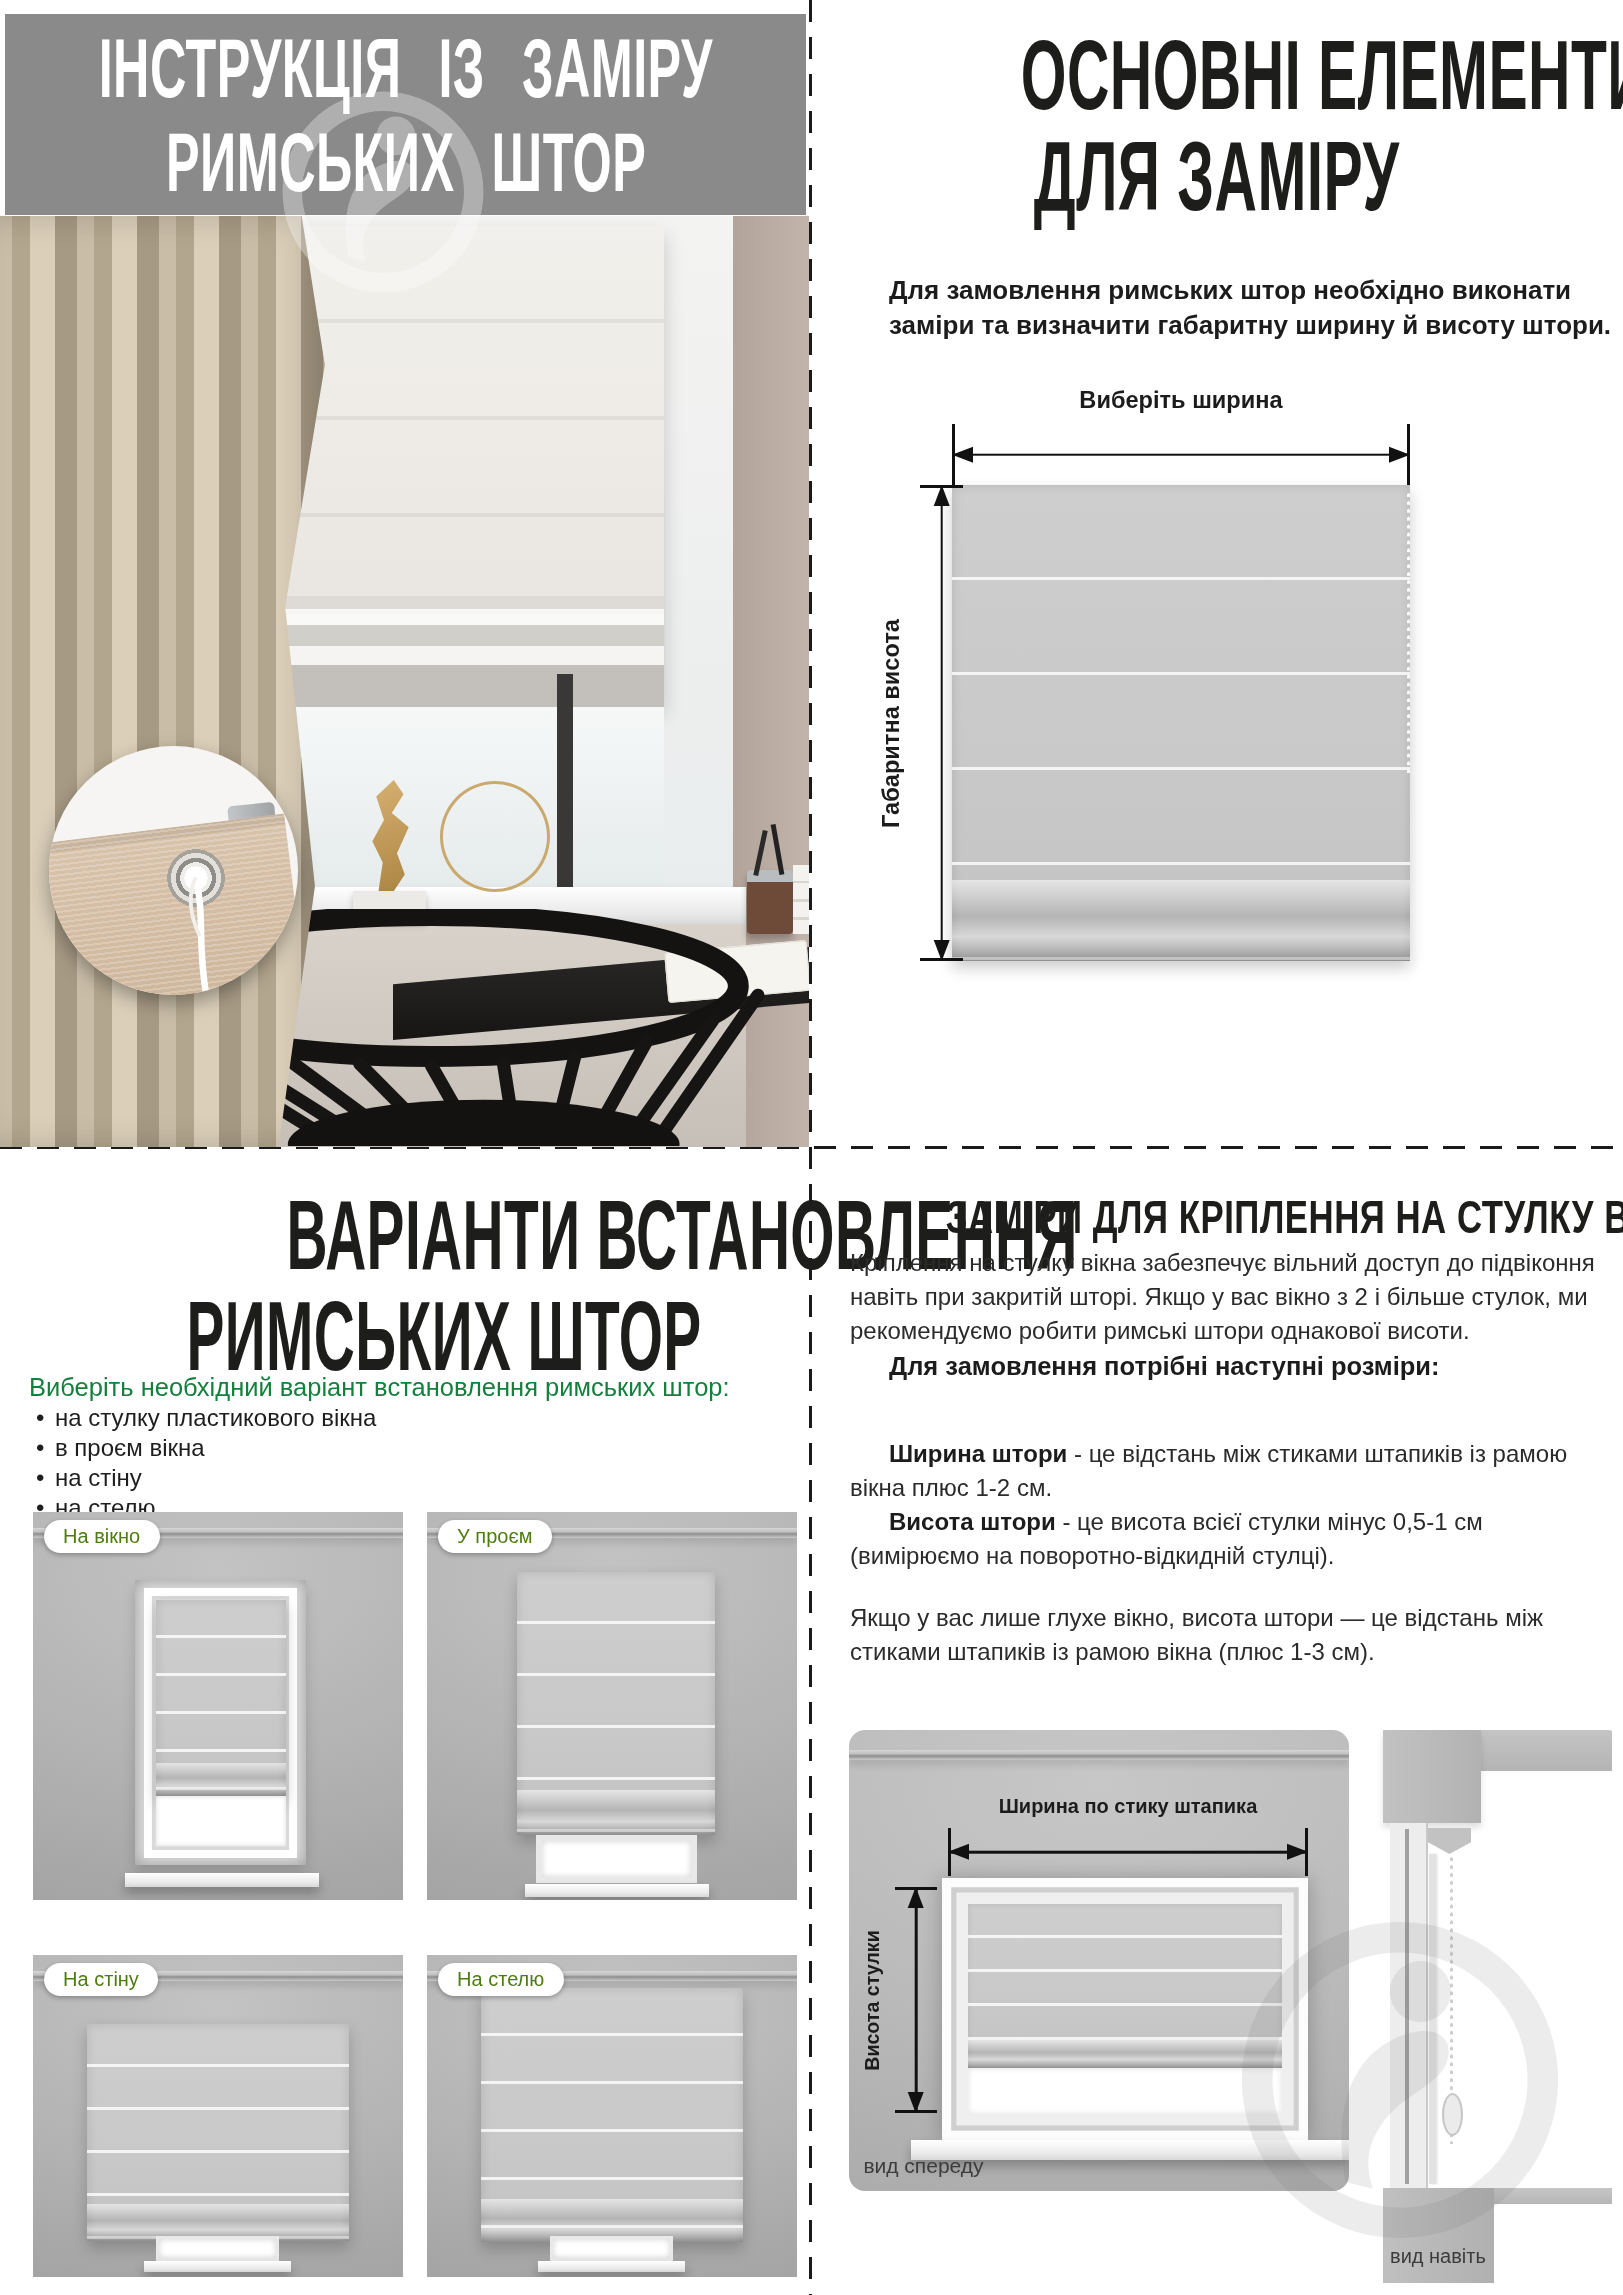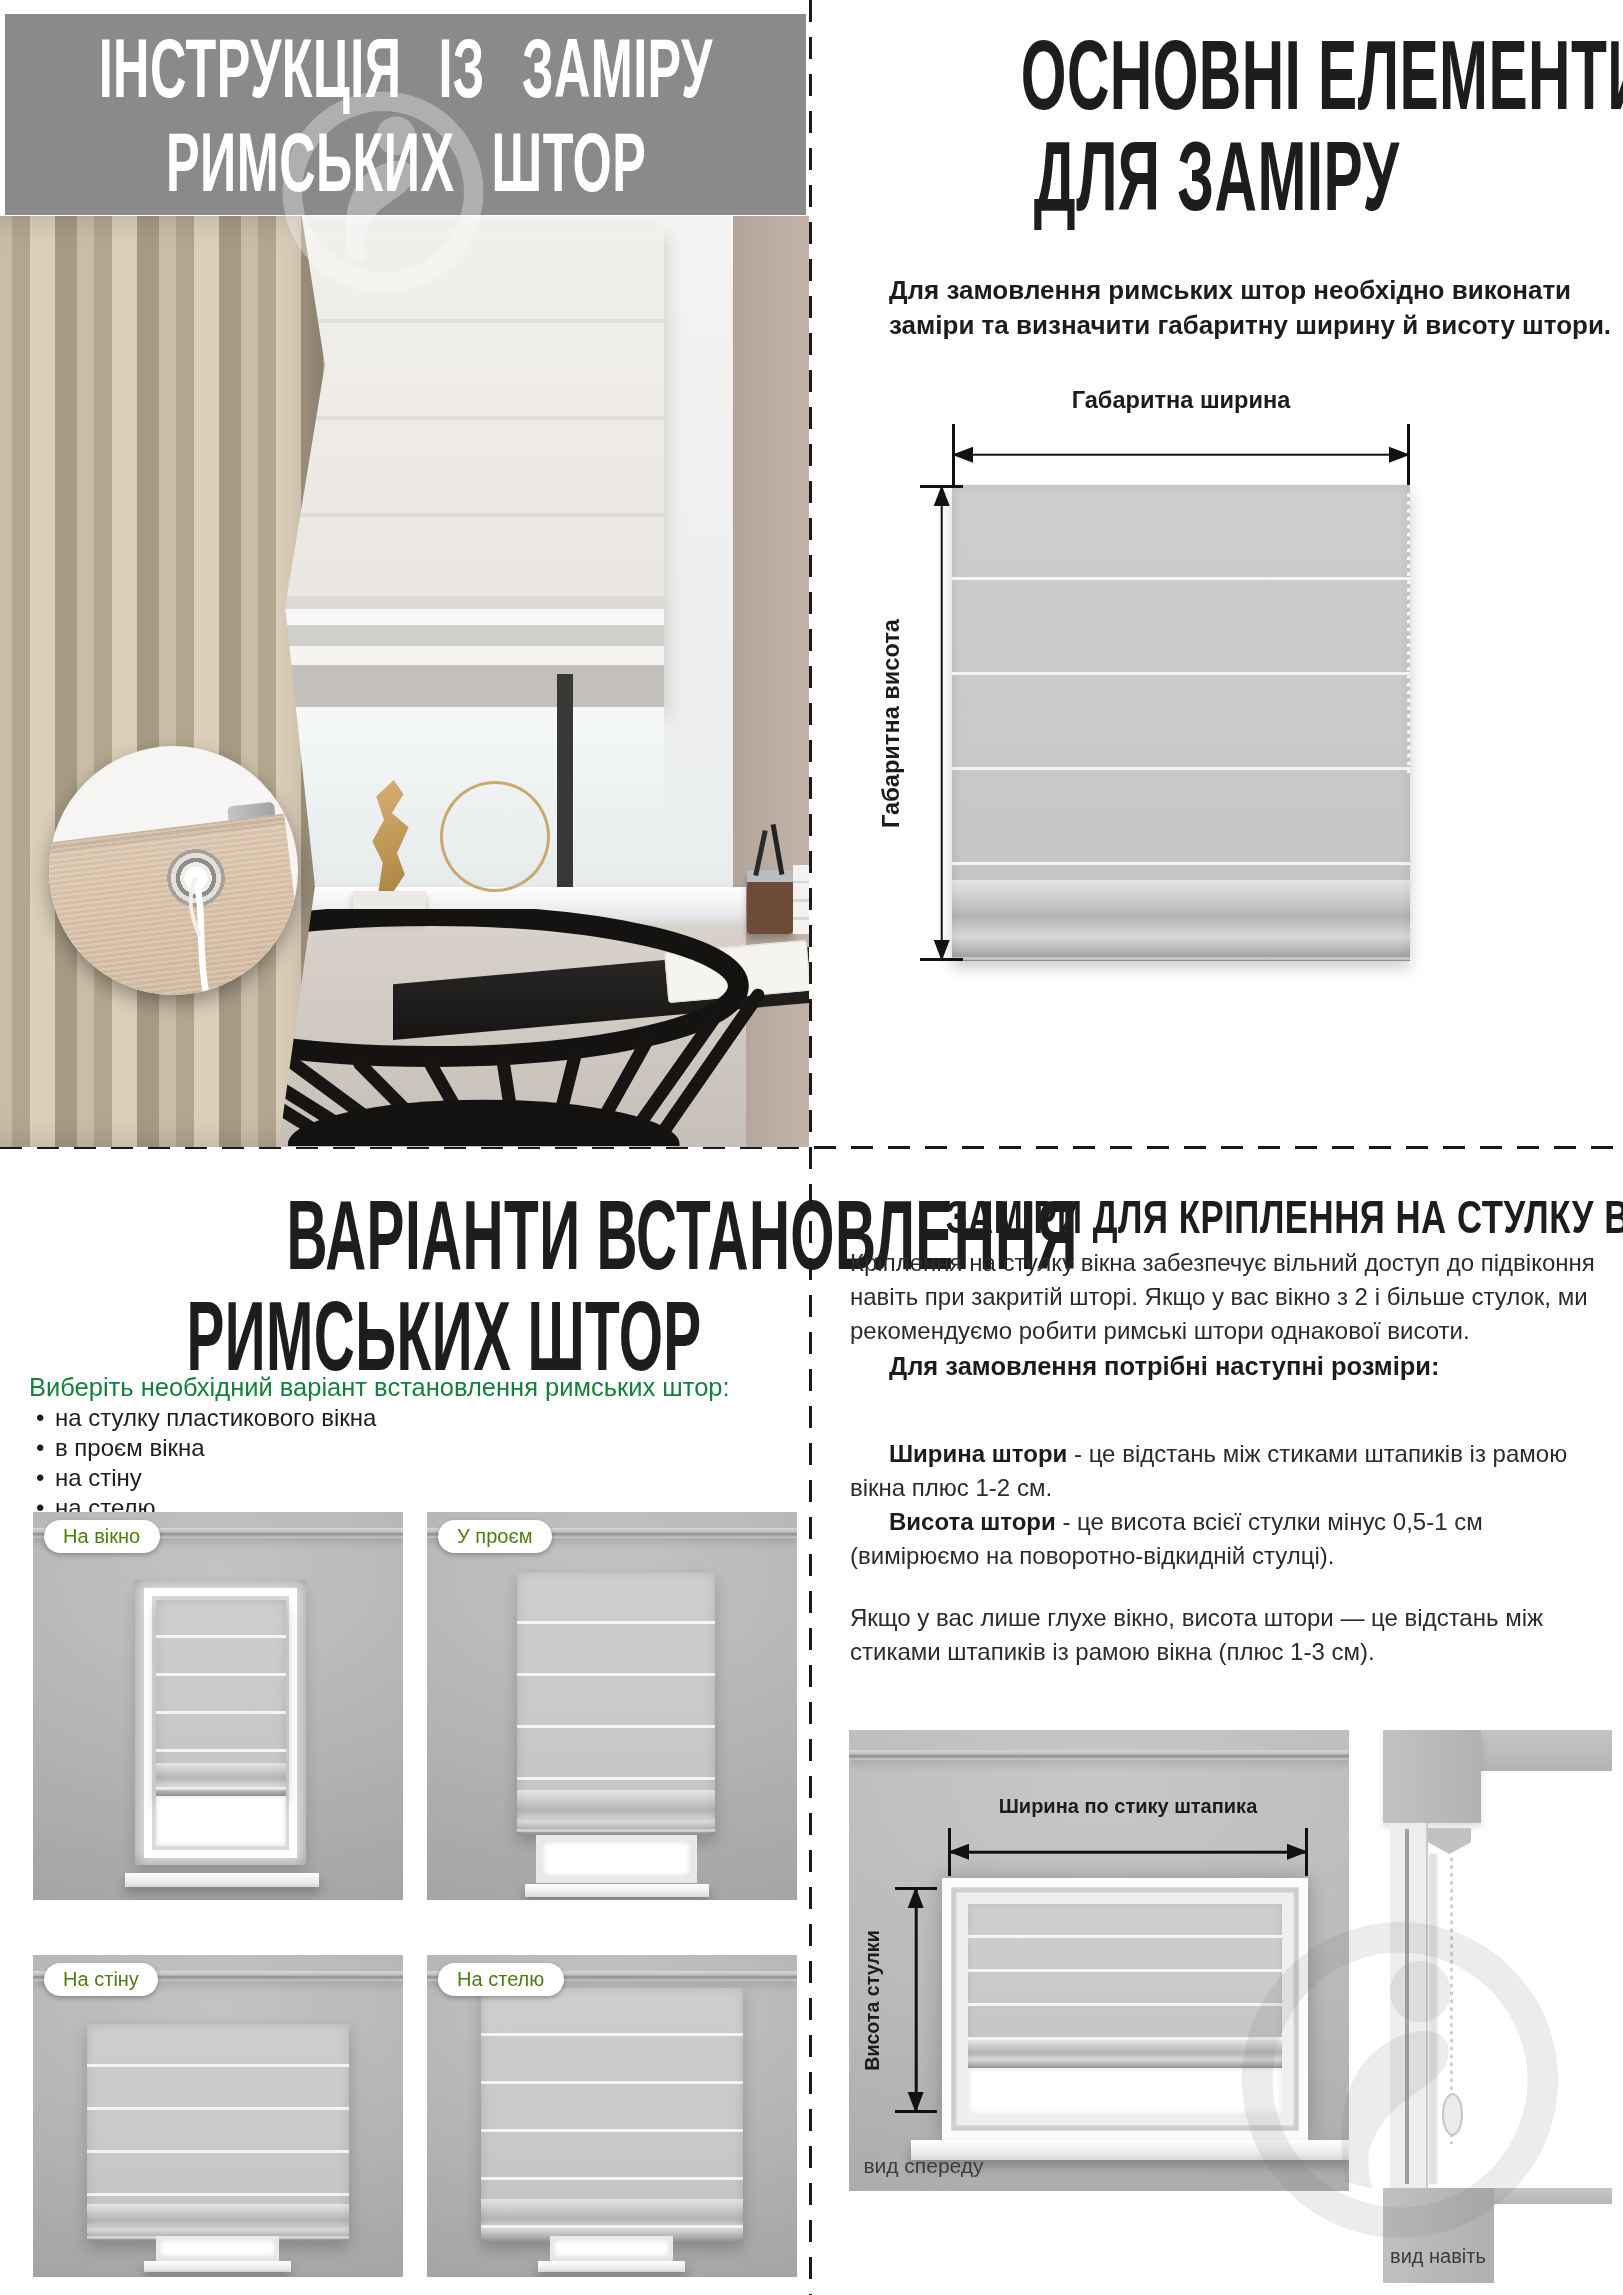--- a/index.html
+++ b/index.html
@@ -63,21 +63,21 @@
         background:radial-gradient(150% 95% at 50% 16%,#c3c3c3 0%,#b2b2b2 55%,#a2a2a2 100%);}
   .molding{position:absolute;left:0;right:0;top:15.7px;height:10.5px;
         background:linear-gradient(180deg,#d6d6d6 0%,#bfbfbf 40%,#8f8f8f 58%,#cacaca 100%);
         box-shadow:0 5.2px 7.9px rgba(0,0,0,.10);}
   .pill{position:absolute;left:10.5px;top:7.9px;background:#ffffff;border-radius:26px;
         padding:5.2px 19.6px;color:#4d7c0f;font-size:20px;box-shadow:0 2px 5.2px rgba(0,0,0,.28);}
   .sill{position:absolute;background:linear-gradient(180deg,#ffffff 0%,#e9e9e9 70%,#d7d7d7 100%);
         box-shadow:0 6.5px 10.5px rgba(0,0,0,.25);}
   .glassf{position:absolute;background:#ffffff;border:6.5px solid #e9e9e9;box-shadow:inset 0 0 6.5px rgba(0,0,0,.18);}
   
-  .fv-box,.sv-box{position:absolute;overflow:hidden;}
+  .fv-box,.sv-box{position:absolute;overflow:hidden;border-radius:16px;}
   .fv-box{background:radial-gradient(150% 100% at 50% 12%,#c7c7c7 0%,#b9b9b9 55%,#aaaaaa 100%);}
   .caption{position:absolute;font-size:21px;color:#3c3c3c;}
   
   .photo{left:0;top:216px;width:809px;height:931px;overflow:hidden;
          background:linear-gradient(100deg,#cfc9c2 0%,#c4beb7 55%,#bcb0a6 100%);}
   .wm{position:absolute;pointer-events:none;}
 </style>
 </head>
 <body>
 
@@ -171,21 +171,21 @@
     <path d="M34 80 C30 58 36 44 48 38 C58 33 66 36 64 44 C62 52 50 54 44 64 C40 70 40 76 42 82 Z" fill="#ffffff"></path>
   </svg>
 
   <div class="abs h-big" style="left:811px;top:25px;width:812px;">
     <div><span class="cond">ОСНОВНІ ЕЛЕМЕНТИ</span></div>
     <div><span class="cond">ДЛЯ ЗАМІРУ</span></div>
   </div>
 
   <div class="para bold" style="left:850px;top:273px;width:752px;font-size:26px;line-height:1.35;">Для замовлення римських штор необхідно виконати заміри та визначити габаритну ширину й висоту штори.</div>
 
-  <div class="mlabel" style="left:952px;top:387px;width:458px;font-size:23.6px;">Габаритна ширина</div>
+  <div class="mlabel" style="left:952px;top:387px;width:458px;font-size:23.6px;">Виберіть ширина</div>
   <div class="abs meas-h" style="left:952px;top:424px;width:458px;height:61px;">
     <div class="tk l"></div>
       <div class="tk r"></div>
     <div class="ln"></div>
   </div>
   <div class="fabric" style="left:952px;top:485px;width:458px;height:476px;--fold:95px;">
     <div class="chain" style="right:-0.7px;top:6.5px;height:281px;--bead:#fbfbfb;"></div>
   </div>
   <div class="abs meas-v" style="left:920px;top:485px;width:43px;height:476px;">
     <div class="tk t"></div>

